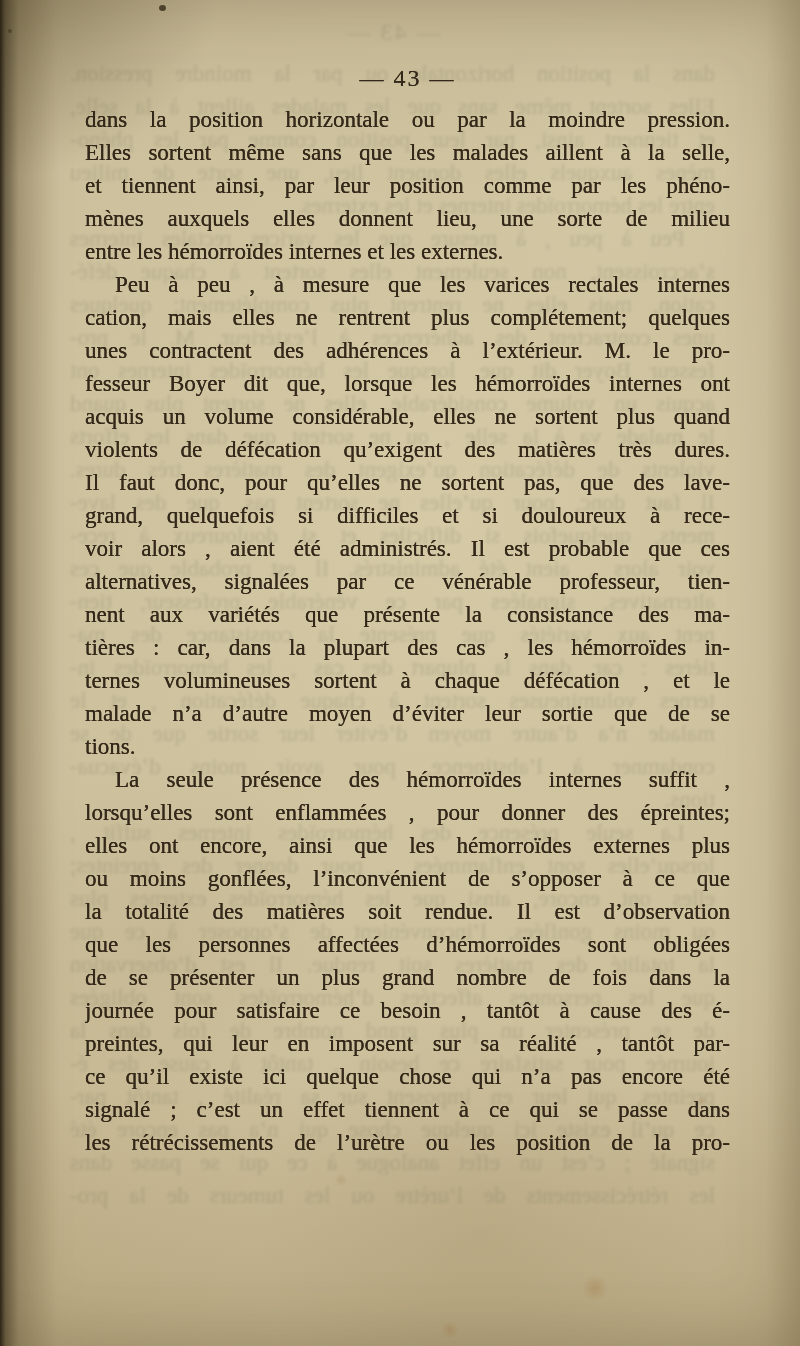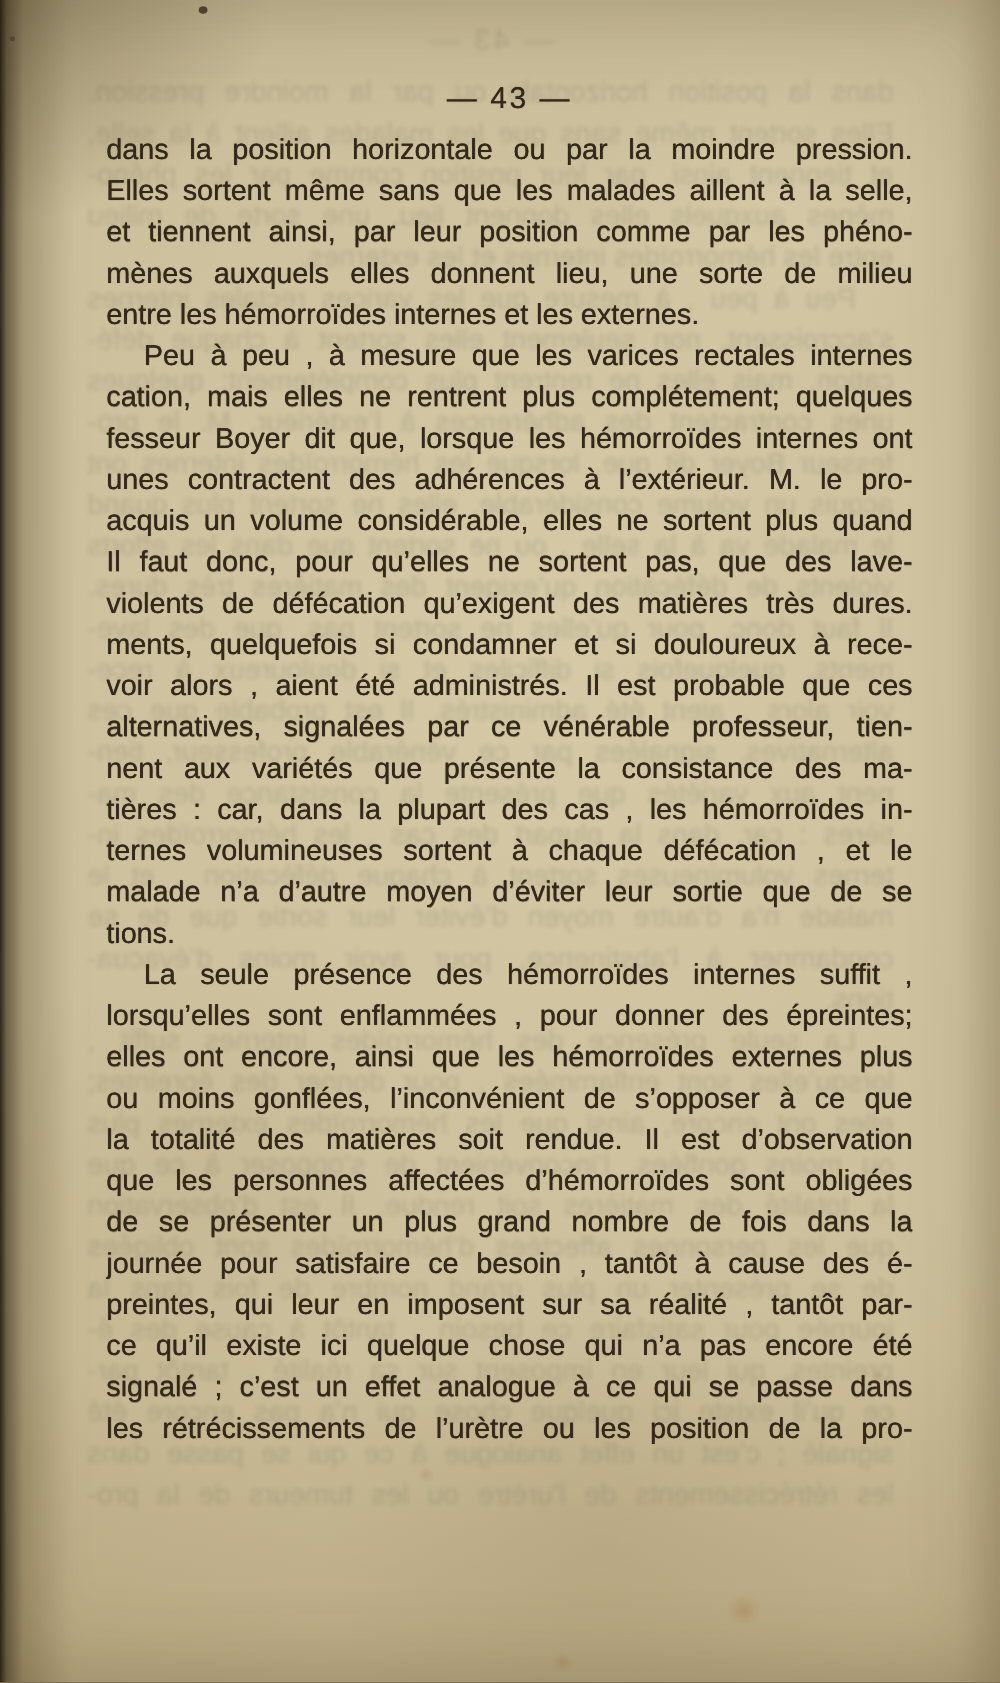--- a/index.html
+++ b/index.html
@@ -7,21 +7,21 @@
     padding: 0;
     background: #6b5f45;
   }
   .page {
     position: relative;
     width: 800px;
     height: 1346px;
     overflow: hidden;
     background:
       radial-gradient(ellipse 900px 1100px at 55% 38%, #d5c9a6 0%, #ccbf9b 55%, #bcac84 100%);
-    font-family: Liberation Sans, sans-serif;
+    font-family: Liberation Serif, serif;
   }
   
   .paper-mottle {
     position: absolute; inset: 0;
     background:
       radial-gradient(circle 220px at 78% 12%, rgba(255,246,215,0.10), rgba(0,0,0,0) 70%),
       radial-gradient(circle 260px at 20% 70%, rgba(120,100,60,0.08), rgba(0,0,0,0) 70%),
       radial-gradient(circle 300px at 60% 92%, rgba(120,95,55,0.12), rgba(0,0,0,0) 75%),
       linear-gradient(180deg, rgba(110,92,55,0.07) 0%, rgba(0,0,0,0) 12%, rgba(0,0,0,0) 80%, rgba(110,92,55,0.13) 100%);
   }
@@ -152,44 +152,44 @@
   <div class="sheet">
     <div class="page-num">— 43 —</div>
     <div class="text-block" id="main-text">
         <div class="line">dans la position horizontale ou par la moindre pression.</div>
         <div class="line">Elles sortent même sans que les malades aillent à la selle,</div>
         <div class="line">et tiennent ainsi, par leur position comme par les phéno-</div>
         <div class="line">mènes auxquels elles donnent lieu, une sorte de milieu</div>
         <div class="line no-just">entre les hémorroïdes internes et les externes.</div>
         <div class="line indent">Peu à peu , à mesure que les varices rectales internes</div>
         <div class="line">cation, mais elles ne rentrent plus complétement; quelques</div>
+        <div class="line">unes contractent des adhérences à l’extérieur. M. le pro-</div>
         <div class="line">fesseur Boyer dit que, lorsque les hémorroïdes internes ont</div>
-        <div class="line">unes contractent des adhérences à l’extérieur. M. le pro-</div>
         <div class="line">acquis un volume considérable, elles ne sortent plus quand</div>
+        <div class="line">violents de défécation qu’exigent des matières très dures.</div>
         <div class="line">Il faut donc, pour qu’elles ne sortent pas, que des lave-</div>
-        <div class="line">violents de défécation qu’exigent des matières très dures.</div>
-        <div class="line">ments, quelquefois si condamner et si douloureux à rece-</div>
+        <div class="line">grand, quelquefois si difficiles et si douloureux à rece-</div>
         <div class="line">voir alors , aient été administrés. Il est probable que ces</div>
         <div class="line">alternatives, signalées par ce vénérable professeur, tien-</div>
         <div class="line">nent aux variétés que présente la consistance des ma-</div>
         <div class="line">tières : car, dans la plupart des cas , les hémorroïdes in-</div>
         <div class="line">ternes volumineuses sortent à chaque défécation , et le</div>
         <div class="line">malade n’a d’autre moyen d’éviter leur sortie que de se</div>
         <div class="line no-just">tions.</div>
         <div class="line indent">La seule présence des hémorroïdes internes suffit ,</div>
         <div class="line">lorsqu’elles sont enflammées , pour donner des épreintes;</div>
         <div class="line">elles ont encore, ainsi que les hémorroïdes externes plus</div>
         <div class="line">ou moins gonflées, l’inconvénient de s’opposer à ce que</div>
         <div class="line">la totalité des matières soit rendue. Il est d’observation</div>
         <div class="line">que les personnes affectées d’hémorroïdes sont obligées</div>
         <div class="line">de se présenter un plus grand nombre de fois dans la</div>
         <div class="line">journée pour satisfaire ce besoin , tantôt à cause des é-</div>
         <div class="line">preintes, qui leur en imposent sur sa réalité , tantôt par-</div>
         <div class="line">ce qu’il existe ici quelque chose qui n’a pas encore été</div>
-        <div class="line">signalé ; c’est un effet analogue à ce qui se passe dans</div>
+        <div class="line">signalé ; c’est un effet tiennent à ce qui se passe dans</div>
         <div class="line">les rétrécissements de l’urètre ou les position de la pro-</div>
       </div>
   </div>
 
   <div class="stain speck-1"></div>
   <div class="stain speck-2"></div>
   <div class="stain stain-1"></div>
   <div class="stain stain-2"></div>
   <div class="stain stain-3"></div>
   <div class="stain stain-4"></div>

